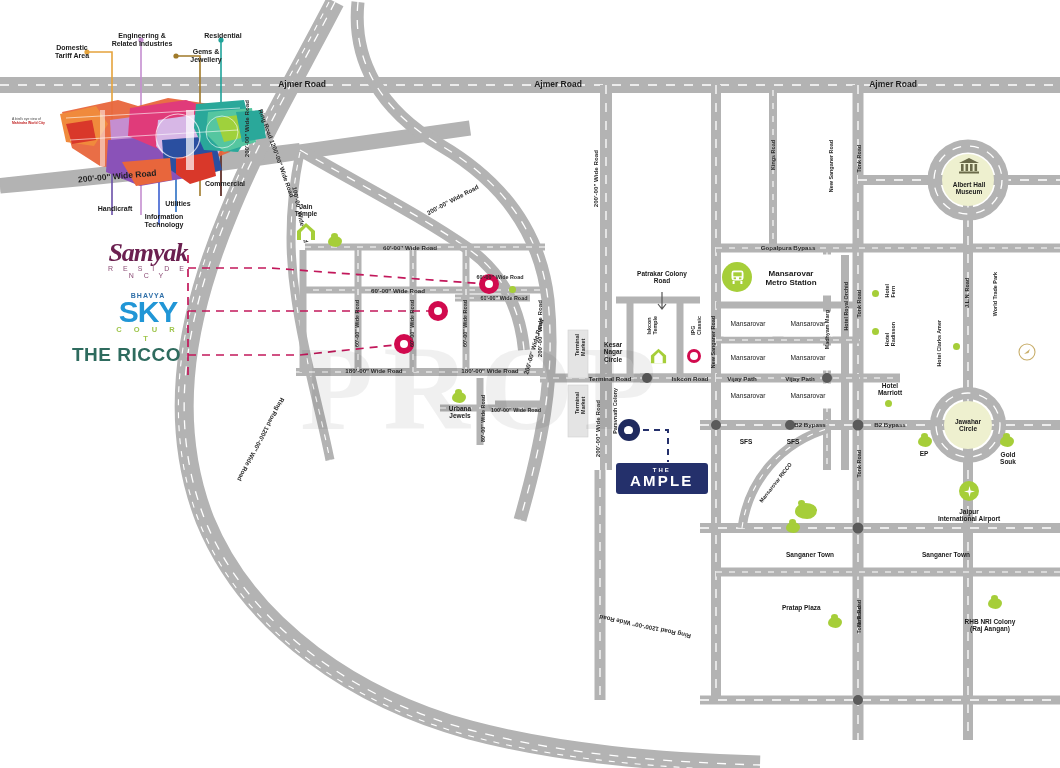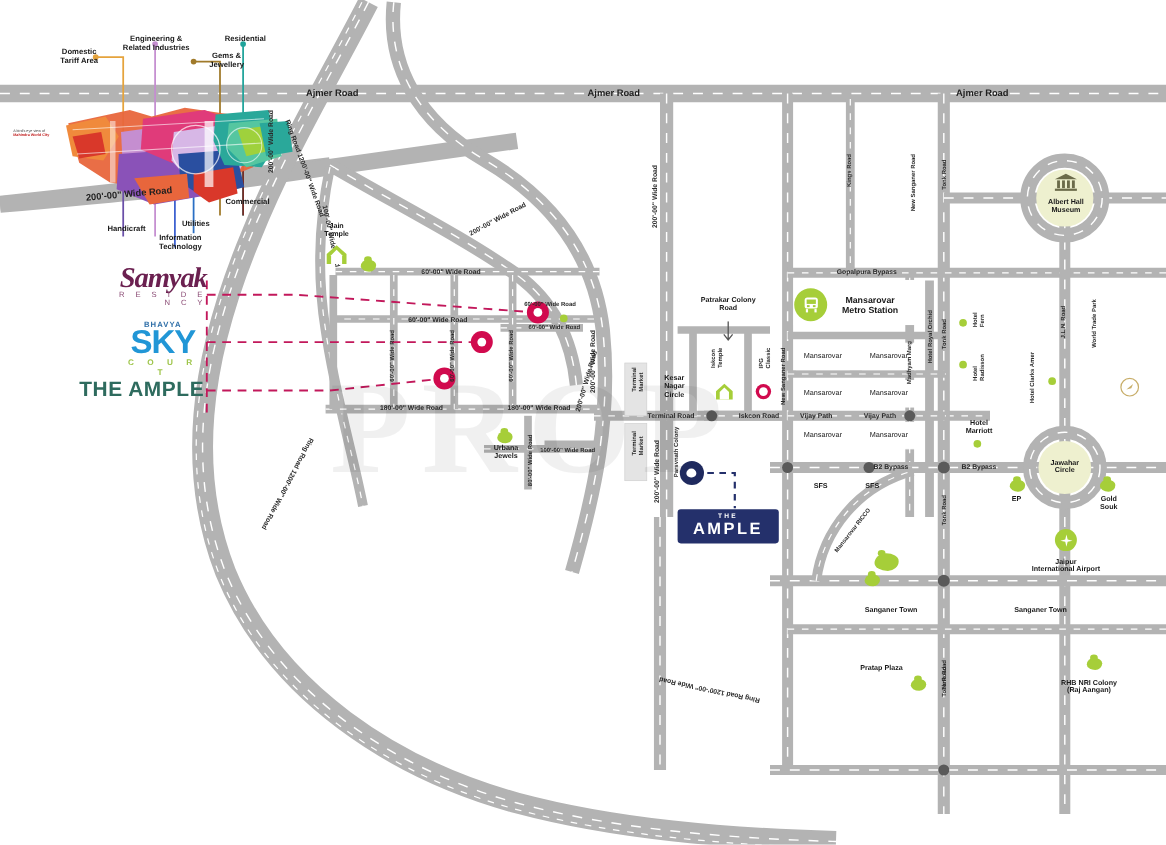--- a/index.html
+++ b/index.html
@@ -34,21 +34,21 @@
   .circleicon{position:absolute;border-radius:50%;background:#a6ce39;display:flex;align-items:center;justify-content:center;}
   .homeicon{position:absolute;width:20px;height:19px;}
 
   .amplebadge{position:absolute;background:#24306b;border-radius:3px;color:#fff;text-align:center;
               padding:4px 14px 5px;}
   .amplebadge .t1{font-size:6px;letter-spacing:2px;font-weight:bold;}
   .amplebadge .t2{font-size:15px;letter-spacing:2.2px;font-weight:bold;line-height:1.05;}
 
   .wm{position:absolute;font-size:120px;font-weight:bold;color:#000;opacity:.055;letter-spacing:10px;font-family:"Liberation Serif",serif;}
 
-  .logoSamyak{position:absolute;text-align:right;}
+  .logoSamyak{position:absolute;text-align:center;}
   .logoSamyak .n{font-family:"Liberation Serif",serif;font-size:26px;color:#6b2050;letter-spacing:-1px;font-style:italic;font-weight:bold;}
   .logoSamyak .s{font-size:7px;letter-spacing:4px;color:#8a4a74;margin-top:-3px;}
   .logoSky{position:absolute;text-align:center;}
   .logoSky .b{font-size:7px;font-weight:bold;color:#2f6fa8;letter-spacing:1px;}
   .logoSky .k{font-size:30px;font-weight:bold;color:#2196d6;letter-spacing:-1px;line-height:.85;}
   .logoSky .c{font-size:7.5px;font-weight:bold;color:#9ec54a;letter-spacing:5px;}
   .logoTrump{position:absolute;font-size:19px;font-weight:bold;color:#2e6b5e;letter-spacing:.5px;}
 </style>
 </head>
 <body>
@@ -273,21 +273,21 @@
     <div class="n">Samyak</div>
     <div class="s">R E S I D E N C Y</div>
   </div>
 
   <div class="logoSky" style="left:110px;top:292px;width:76px;">
     <div class="b">BHAVYA</div>
     <div class="k">SKY</div>
     <div class="c">C O U R T</div>
   </div>
 
-  <div class="logoTrump" style="left:72px;top:344px;">THE AMPLE</div>
+  <div class="logoTrump" style="left:72px;top:344px;">THE RICCO</div>
 
   <div class="pinmark" style="left:489px;top:284px;"></div>
   <div class="pinmark" style="left:438px;top:311px;"></div>
   <div class="pinmark" style="left:404px;top:344px;"></div>
 
   <div class="navmark" style="left:629px;top:430px;"></div>
   <div class="amplebadge" style="left:616px;top:463px;">
     <div class="t1">THE</div>
     <div class="t2">AMPLE</div>
   </div>

